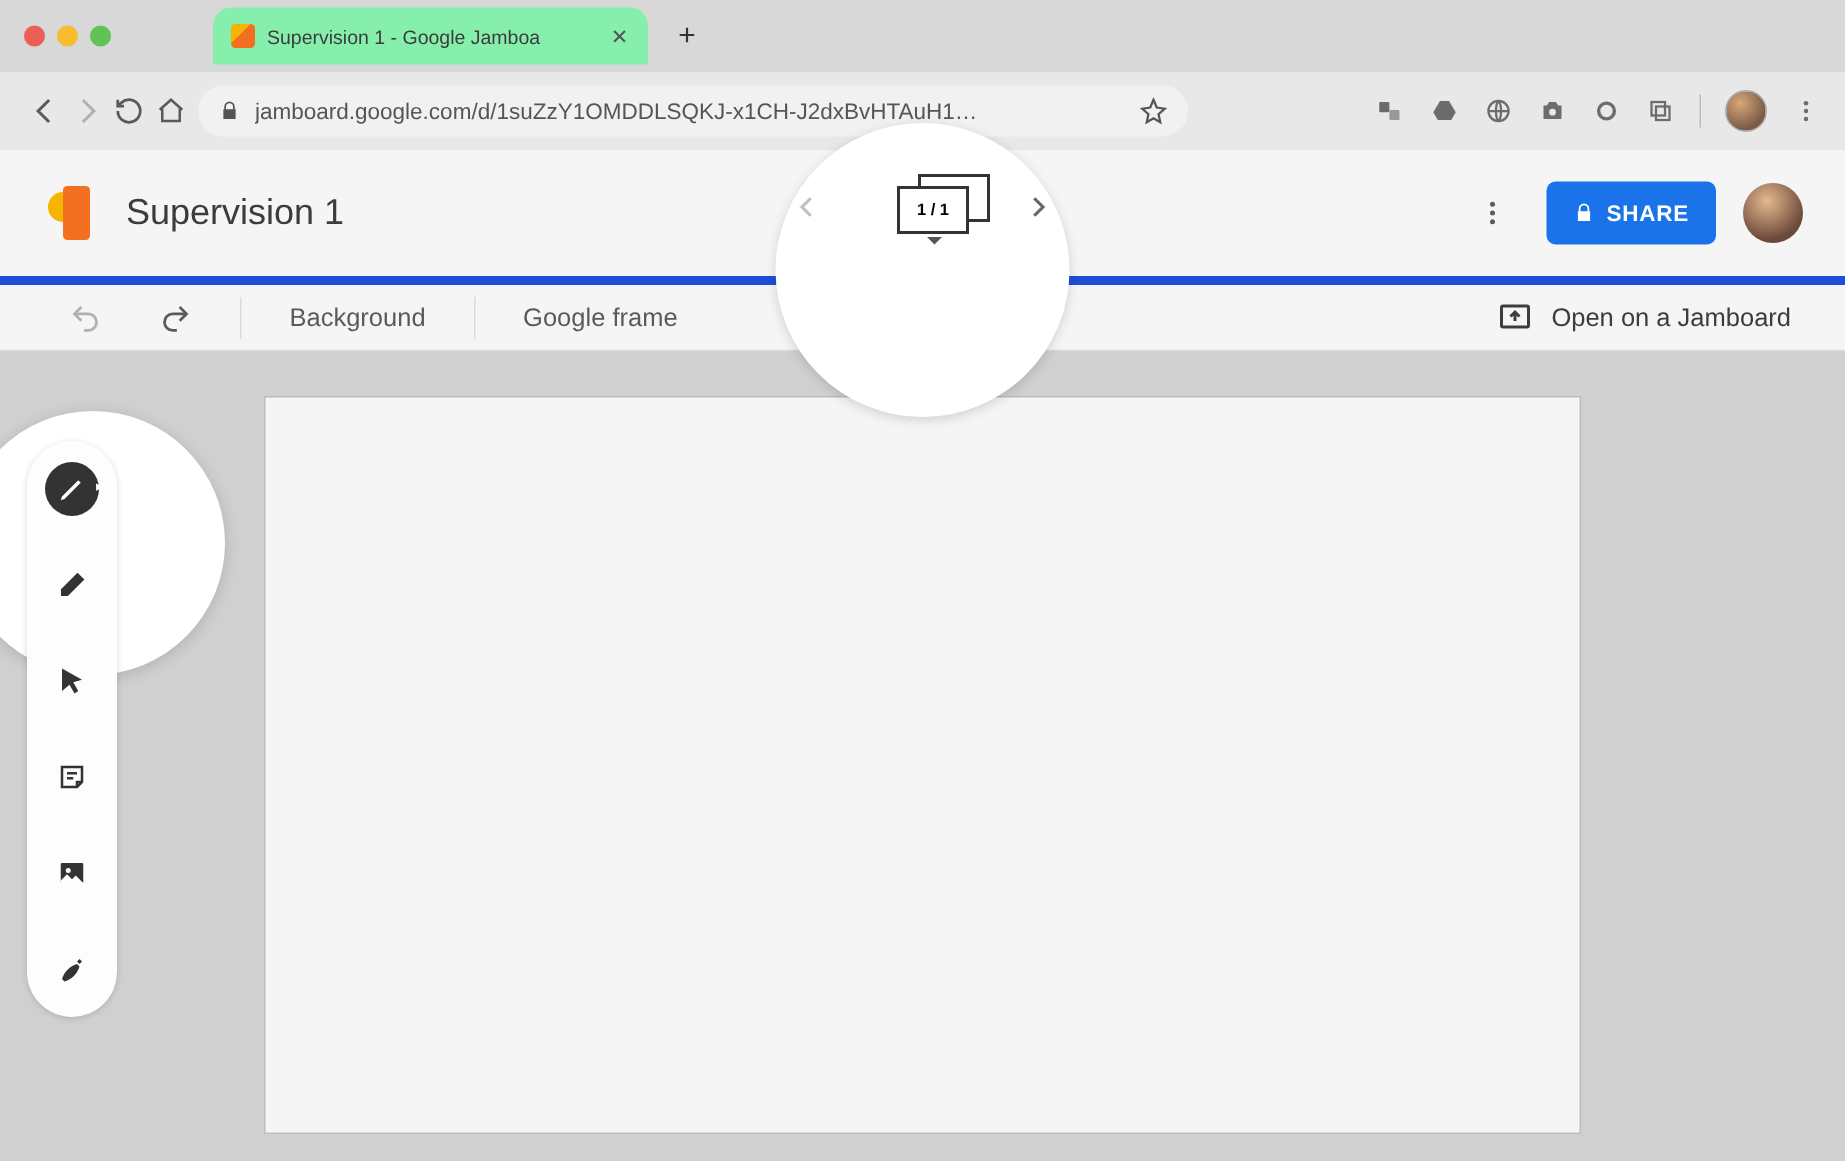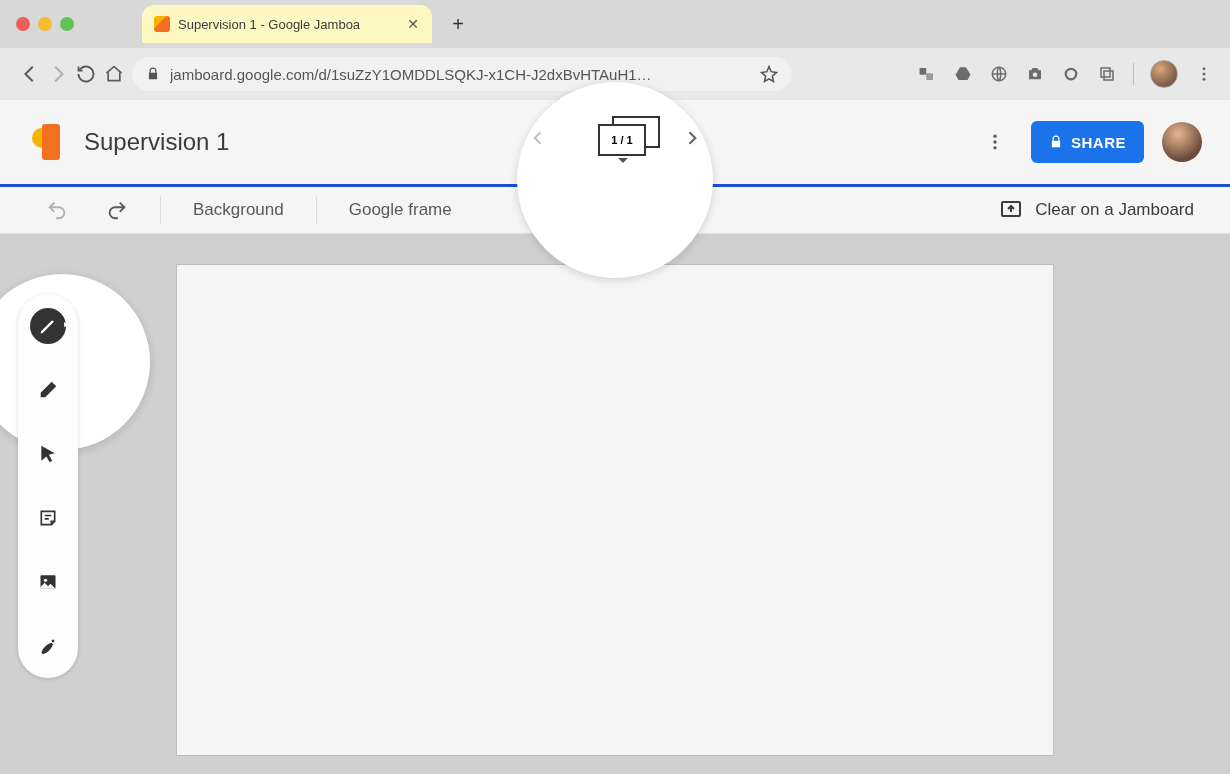--- a/index.html
+++ b/index.html
@@ -6,21 +6,21 @@
   body { width: 1230px; height: 774px; background: #d0d0d0; overflow: hidden; }
 
   
   .browser-chrome { width: 100%; height: 100px; background: #d8d8d8; }
   .tab-strip { height: 48px; background: #d8d8d8; display: flex; align-items: center; padding-left: 16px; }
   .traffic-lights { display: flex; gap: 8px; margin-right: 68px; }
   .tl { width: 14px; height: 14px; border-radius: 50%; }
   .tl.red { background: #ec5f58; }
   .tl.yellow { background: #f5bd2f; }
   .tl.green { background: #61c354; }
-  .tab { display: flex; align-items: center; height: 38px; background: #fef9c3; border-radius: 12px 12px 0 0; padding: 0 12px; width: 290px; gap: 8px; }
+  .tab { display: flex; align-items: center; height: 38px; background: #86efac; border-radius: 12px 12px 0 0; padding: 0 12px; width: 290px; gap: 8px; }
   .tab .favicon { width: 16px; height: 16px; background: linear-gradient(135deg,#f4b400 40%,#f37021 40%); border-radius: 3px; }
   .tab .title { font-size: 13px; color: #3c3c3c; flex: 1; white-space: nowrap; overflow: hidden; text-overflow: ellipsis; }
   .tab .close { width: 14px; height: 14px; color:#555; display:flex; align-items:center; justify-content:center; font-size:14px;}
   .new-tab { margin-left: 12px; width: 28px; height: 28px; display: flex; align-items:center; justify-content:center; color:#333; font-size:20px;}
   .addr-bar { height: 52px; display: flex; align-items: center; padding: 0 16px; background: #e8e8e8;}
   .nav-icon { width: 28px; height: 28px; display:flex; align-items:center; justify-content:center; color:#5a5a5a; }
   .nav-icon.disabled { color: #b0b0b0; }
   .omnibox { flex: 1; height: 34px; background: #f1f1f1; border-radius: 17px; display:flex; align-items:center; padding:0 14px; gap:10px; color:#555; font-size:15px; max-width: 660px; margin-left: 4px;}
   .omnibox .url { flex:1; white-space:nowrap; overflow:hidden; text-overflow:ellipsis;}
   .ext-icons { display:flex; align-items:center; gap:16px; margin-left:auto; }
@@ -44,21 +44,21 @@
   .highlight-circle-top { position:absolute; left:50%; top:-18px; transform:translateX(-50%); width:196px; height:196px; border-radius:50%; background:#fff; box-shadow:0 2px 8px rgba(0,0,0,0.15); display:flex; align-items:center; justify-content:center; z-index:5;}
   .frame-nav { display:flex; align-items:center; gap:20px; position:absolute; top:34px;}
   .chev { width:24px; height:24px; display:flex; align-items:center; justify-content:center; color:#666;}
   .chev.d { color:#c0c0c0;}
   .frame-ind { position:relative; width:62px; height:44px;margin-left:28px; }
   .frame-ind .back { position:absolute; right:0; top:0; width:48px; height:32px; border:2px solid #333; background:#fff;}
   .frame-ind .front { position:absolute; left:0; top:8px; width:48px; height:32px; border:2px solid #333; background:#fff; display:flex; align-items:center; justify-content:center; font-size:11px; font-weight:600;}
   .frame-ind .arrow { position:absolute; left:20px; top:42px; width:0; height:0; border-left:5px solid transparent; border-right:5px solid transparent; border-top:5px solid #555;}
 
   
-  .sub-toolbar { height:50px; display:flex; align-items:center; padding:0 36px; gap:18px; border-top:3px solid #1d4ed8; border-bottom:1px solid #e0e0e0; background:#f5f5f5;}
+  .sub-toolbar { height:50px; display:flex; align-items:center; padding:0 36px; gap:18px; border-top:6px solid #1d4ed8; border-bottom:1px solid #e0e0e0; background:#f5f5f5;}
   .tb-btn { color:#5a5a5a; font-size:17px; padding:6px 10px;}
   .tb-btn.disabled { color:#b0b0b0;}
   .tb-divider { width:1px; height:28px; background:#dcdcdc; margin:0 4px;}
   .open-jam { margin-left:auto; display:flex; align-items:center; gap:12px; color:#3c3c3c; font-size:17px;}
 
   
   .canvas-area { position:relative; height:540px; background:#d0d0d0; display:flex; justify-content:center; padding-top:30px;}
   .canvas { width:878px; height:492px; background:#f5f5f5; border:1px solid #bdbdbd;}
 
   
@@ -233,21 +233,21 @@
     <div class="tb-btn">Background</div>
     <div class="tb-divider"></div>
     <div class="tb-btn">Google frame</div>
     <div class="open-jam">
       <span>
         <svg width="24" height="24" viewBox="0 0 24 24" fill="none" stroke="currentColor" stroke-width="2">
             <rect x="3" y="4" width="18" height="14" rx="1"></rect>
             <path d="M12 14V9m-3 2l3-3 3 3"></path>
           </svg>
       </span>
-      <span>Clear on a Jamboard</span>
+      <span>Open on a Jamboard</span>
     </div>
   </div>
 
   <div class="canvas-area">
     <div class="canvas"></div>
 
     <div class="highlight-circle-side"></div>
 
     <div class="tool-pill">
       <div class="tool active">

